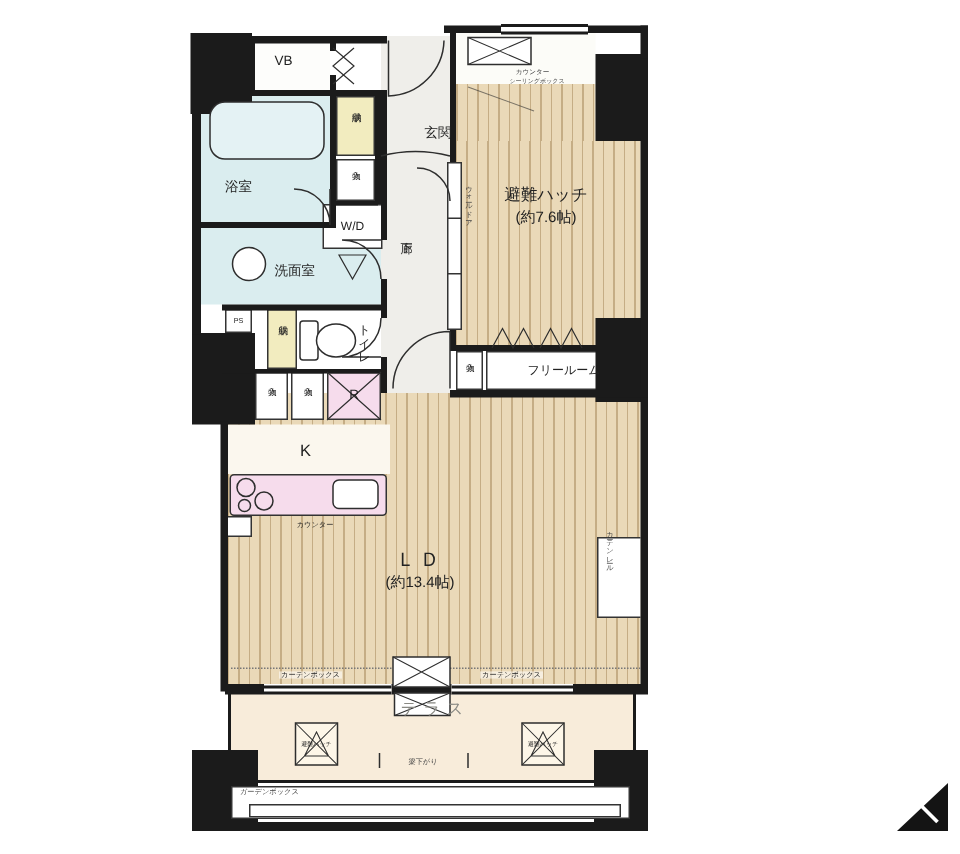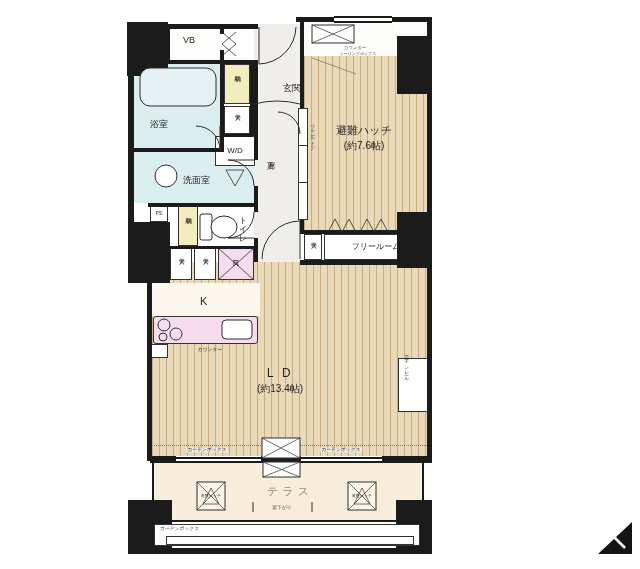--- a/index.html
+++ b/index.html
@@ -185,21 +185,21 @@
   <div class="lbl t9" style="left:183px;top:176px;">洗面室</div>
   <div class="lbl t9" style="left:267px;top:84px;margin-left:16px;">玄関</div>
   <div class="lbl t8 vt" style="left:266px;top:155px;">廊下</div>
   <div class="lbl t8 vt" style="left:238px;top:211px;">トイレ</div>
   <div class="lbl t11 cen" style="left:314px;top:125px;width:100px;">避難ハッチ</div>
   <div class="lbl t10 cen" style="left:314px;top:141px;width:100px;">(約7.6帖)</div>
   <div class="lbl t8 cen" style="left:326px;top:243px;width:100px;">フリールーム</div>
   <div class="lbl t11" style="left:200px;top:296px;">K</div>
   <div class="lbl t13 cen" style="left:230px;top:366px;width:100px;">ＬＤ</div>
   <div class="lbl t10 cen" style="left:230px;top:384px;width:100px;">(約13.4帖)</div>
-  <div class="lbl t11 cen" style="left:250px;top:486px;width:80px;color:#8a8a84;letter-spacing:4px;">テラス</div>
+  <div class="lbl t11 cen" style="left:250px;top:468px;width:80px;color:#8a8a84;letter-spacing:4px;">テラス</div>
 
   <div class="lbl t8 vt" style="left:233px;top:70px;transform:scale(.8);transform-origin:center;">収納</div>
   <div class="lbl t8 vt s70" style="left:233px;top:110px;">物入</div>
   <div class="lbl t8 vt" style="left:184px;top:212px;transform:scale(.8);transform-origin:center;">収納</div>
   <div class="lbl t8 vt s70" style="left:177px;top:254px;">物入</div>
   <div class="lbl t8 vt s70" style="left:201px;top:254px;">物入</div>
   <div class="lbl t8 vt s70" style="left:309px;top:238px;">物入</div>
   <div class="lbl t9 cen" style="left:218px;top:259px;width:36px;">R</div>
   <div class="lbl t8 cen" style="left:215px;top:147px;width:40px;">W/D</div>
   <div class="lbl t8 s60 cen" style="left:150px;top:210px;width:18px;">PS</div>

